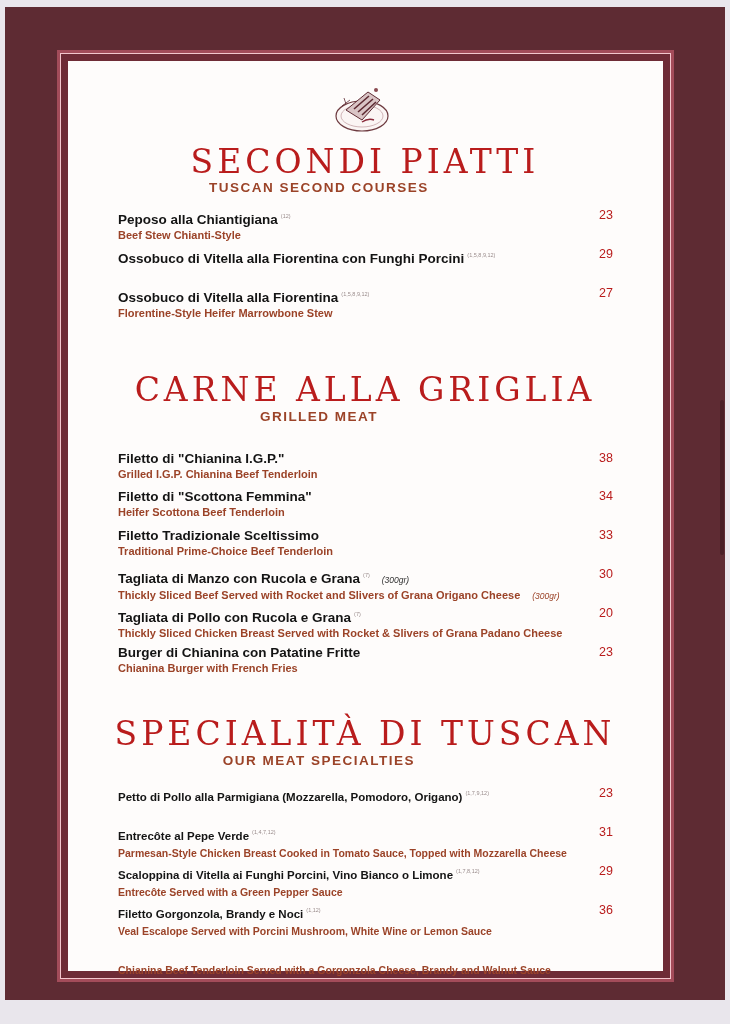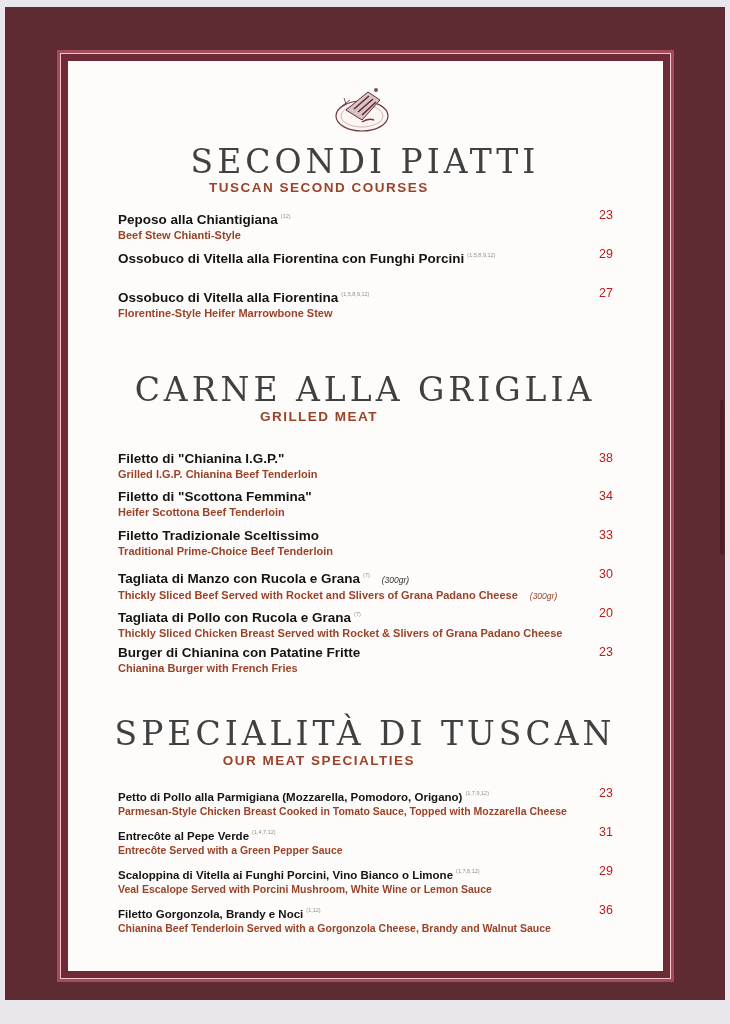--- a/index.html
+++ b/index.html
@@ -22,41 +22,41 @@
       background: #fefcfb;
     }
     .scroll-track {
       position: absolute; left: 720px; top: 400px; width: 4px; height: 155px;
       background: #4a1f27; border-radius: 2px;
     }
     .content { position: absolute; left: 0; top: 0; width: 730px; height: 1024px; }
     .logo { position: absolute; left: 332px; top: 82px; width: 60px; height: 52px; }
     .sec-title {
       position: absolute; left: 0; width: 730px; text-align: center;
-      font-family: "DejaVu Serif", serif; font-weight: 400; color: #404040;
+      font-family: "DejaVu Serif", serif; font-weight: 400; color: #b91c1c;
       letter-spacing: 4px; font-size: 33px;
     }
     .sec-sub {
       position: absolute; left: 0; width: 638px; text-align: center;
       font-family: "Liberation Sans", sans-serif; font-weight: 700; color: #9b4328;
       letter-spacing: 1.5px; font-size: 13.5px;
     }
     .item { position: absolute; left: 118px; width: 495px; }
     .item .name {
       font-family: "Liberation Sans", sans-serif; font-weight: 700; color: #141414;
       font-size: 13.5px; line-height: 16px; white-space: nowrap;
     }
     .item.small .name { font-size: 11.5px; line-height: 14px; }
     .item .sup { font-weight: 400; color: #9a8c8c; font-size: 5.5px; vertical-align: 6px; margin-left: 3px; }
     .item .note { font-weight: 400; font-style: italic; color: #333; font-size: 8.5px; margin-left: 12px; }
     .item .desc {
       font-family: "Liberation Sans", sans-serif; font-weight: 700; color: #9b4328;
       font-size: 11px; line-height: 14px; white-space: nowrap;
     }
-    .item.small .desc { font-size: 10.5px; }
+    .item.small .desc { font-size: 10.5px; margin-top: 42px; }
     .item .desc .note { color: #9b4328; }
     .item .price {
       position: absolute; right: 0; top: 0;
       font-family: "Liberation Sans", sans-serif; color: #b91c1c; font-size: 12.5px;
     }
   </style>
 </head>
 <body>
 
 <div class="page">
@@ -111,21 +111,21 @@
     <div class="desc">Heifer Scottona Beef Tenderloin</div>
     <div class="price">34</div>
   </div>
   <div class="item" style="top:528px;">
     <div class="name"><span>Filetto Tradizionale Sceltissimo</span></div>
     <div class="desc">Traditional Prime-Choice Beef Tenderloin</div>
     <div class="price">33</div>
   </div>
   <div class="item" style="top:567px;">
     <div class="name"><span>Tagliata di Manzo con Rucola e Grana</span><span class="sup">(7)</span><span class="note">(300gr)</span></div>
-    <div class="desc"><span>Thickly Sliced Beef Served with Rocket and Slivers of Grana Padano Cheese</span><span class="note">(300gr)</span></div>
+    <div class="desc"><span>Thickly Sliced Beef Served with Rocket and Slivers of Grana Origano Cheese</span><span class="note">(300gr)</span></div>
     <div class="price">30</div>
   </div>
   <div class="item" style="top:606px;">
     <div class="name"><span>Tagliata di Pollo con Rucola e Grana</span><span class="sup">(7)</span></div>
     <div class="desc">Thickly Sliced Chicken Breast Served with Rocket &amp; Slivers of Grana Padano Cheese</div>
     <div class="price">20</div>
   </div>
   <div class="item" style="top:645px;">
     <div class="name"><span>Burger di Chianina con Patatine Fritte</span></div>
     <div class="desc">Chianina Burger with French Fries</div>

